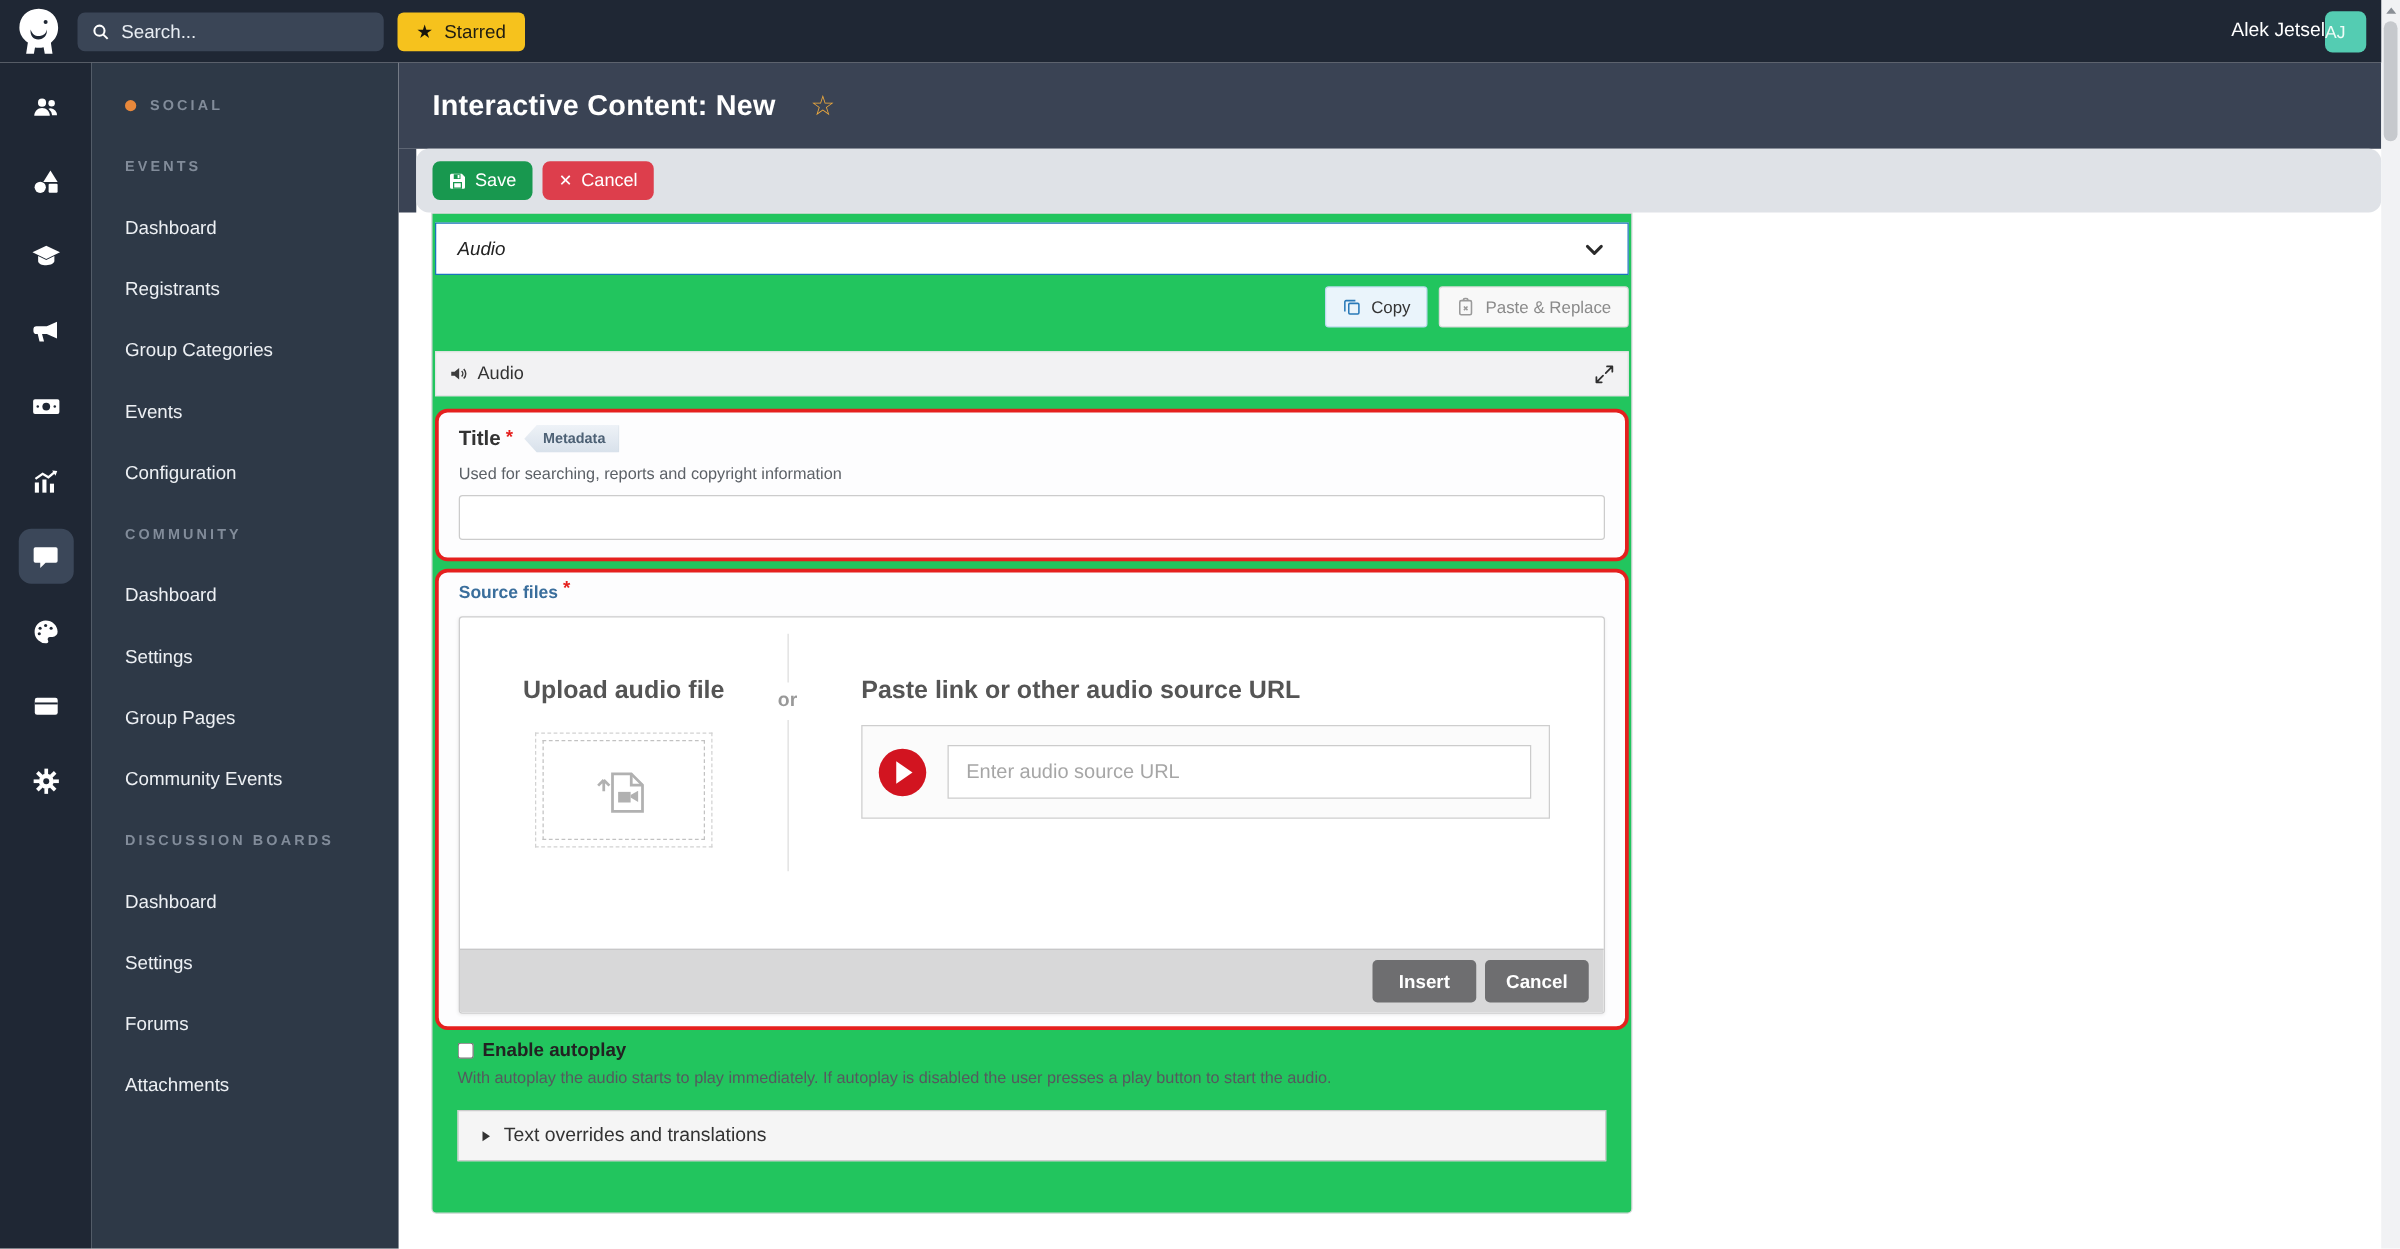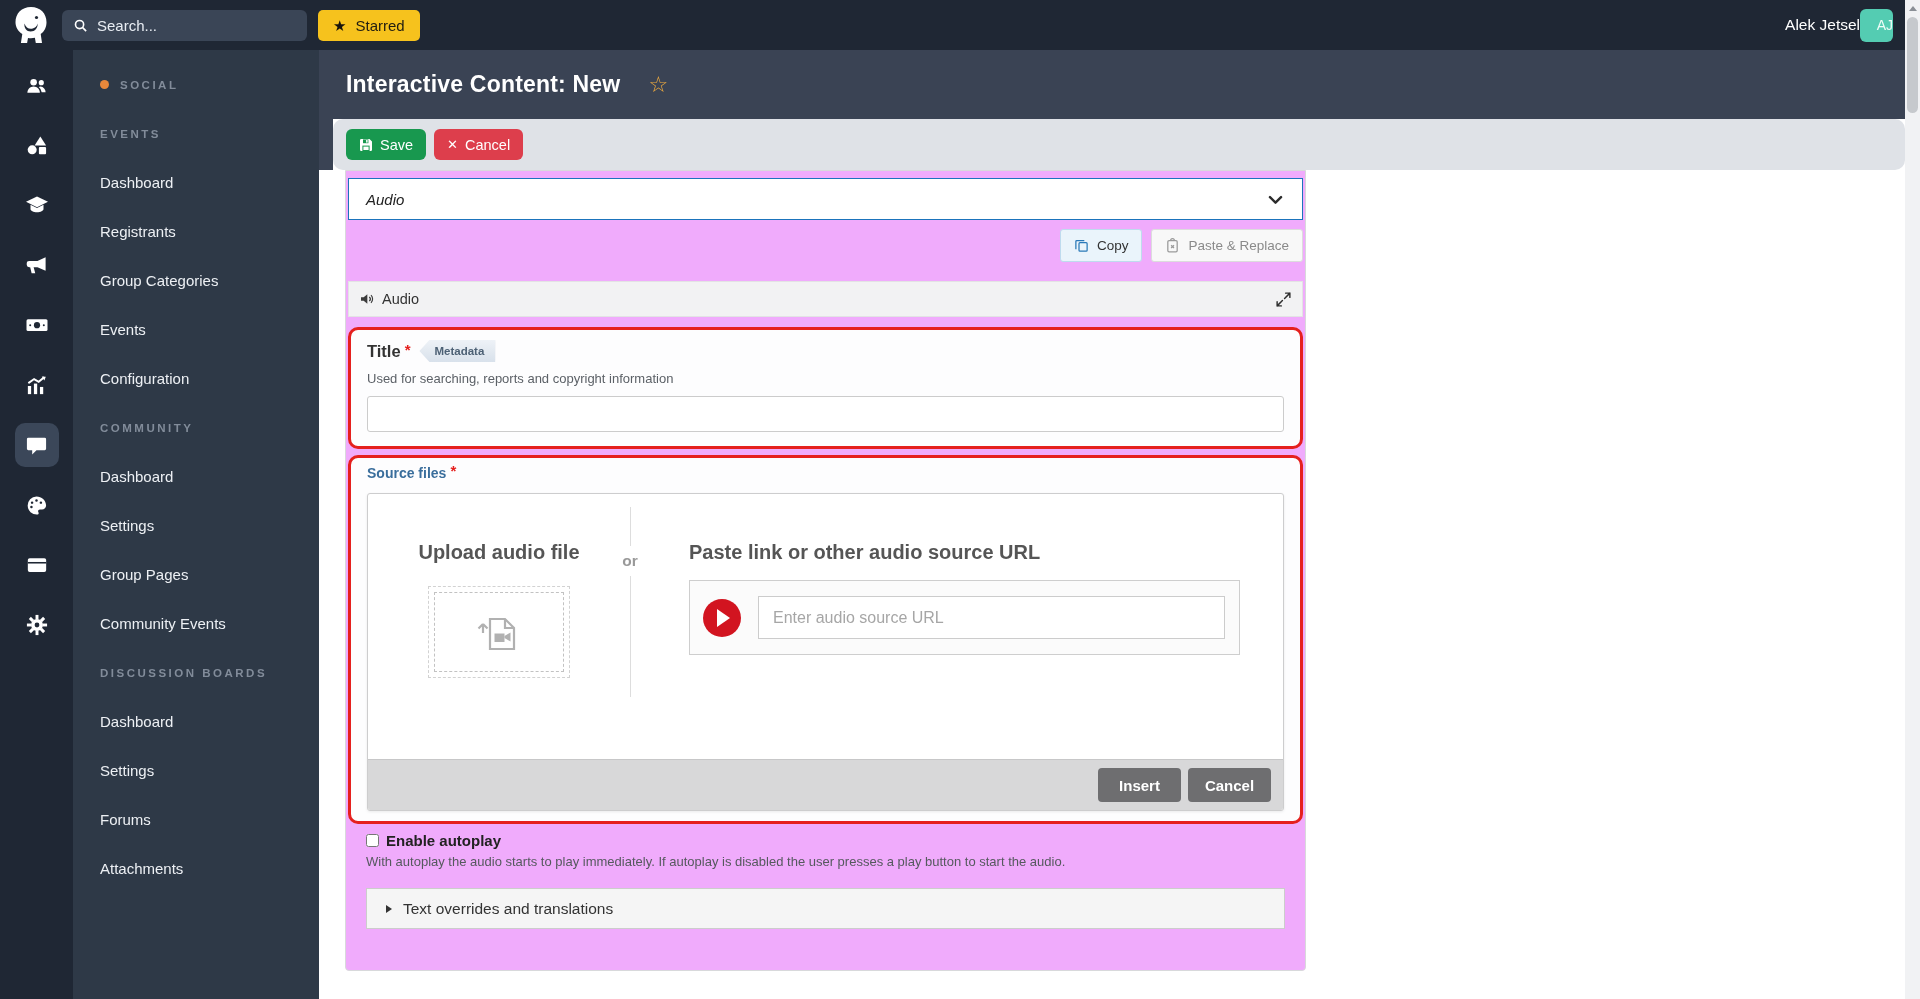--- a/index.html
+++ b/index.html
@@ -17,21 +17,21 @@
                      color:#e8edf3; font-size:15px; font-family:inherit; }
   .searchbox input::placeholder { color:#e8edf3; opacity:1; }
   .starred-btn { margin-left:11px; height:31px; background:#f6c21d; border:none;
                  border-radius:5px; display:flex; align-items:center; gap:9px;
                  padding:0 15px; cursor:pointer; }
   .starred-btn .star { color:#17140c; font-size:15px; line-height:1; }
   .starred-btn .lbl { color:#201d12; font-size:15px; font-family:inherit; }
   .topbar-right { margin-left:auto; display:flex; align-items:center; margin-right:27px; }
   .user-name { color:#fff; font-size:15.5px; }
   .avatar { width:33px; height:33px; border-radius:6px; background:#54ccb2;
-            color:#eefcf7; display:flex; align-items:center; justify-content:flex-end; font-size:14px; }
+            color:#eefcf7; display:flex; align-items:center; justify-content:flex-start; font-size:14px; }
 
   
   .rail { position:absolute; top:50px; left:0; width:73px; height:949px; background:#1f2734;
           display:flex; flex-direction:column; align-items:center; padding-top:13px; gap:16px; }
   .rail-item { width:44px; height:44px; border-radius:10px; flex:none;
                display:flex; align-items:center; justify-content:center; cursor:pointer; }
   .rail-item.active { background:#3b4759; }
 
   
   .sidebar { position:absolute; top:50px; left:73px; width:246px; height:949px;
@@ -55,21 +55,21 @@
   .btn-save { background:#18984f; color:#fff; border:none; border-radius:6px; height:31px;
               padding:0 13px; display:flex; align-items:center; gap:7px; font-size:14.5px;
               font-family:inherit; cursor:pointer; }
   .btn-cancel { background:#dd3e4c; color:#fff; border:none; border-radius:6px; height:31px;
                 padding:0 13px; display:flex; align-items:center; gap:7px; font-size:14.5px;
                 font-family:inherit; cursor:pointer; }
   .x-glyph { font-size:13px; font-weight:700; line-height:1; }
 
   
   .panel { position:absolute; left:26px; top:120px; width:961px; height:801px;
-           background:#f0abfc; border:1px solid #d8d9db; border-radius:0 0 4px 4px;
+           background:#22c55e; border:1px solid #d8d9db; border-radius:0 0 4px 4px;
            padding:7px 2px 17px; }
   .type-select { height:42px; border:1px solid #1b74bc; background:#fff; display:flex;
                  align-items:center; padding:0 17px; cursor:pointer; }
   .type-select .val { font-style:italic; font-size:15px; color:#222; }
   .type-select .chev { margin-left:auto; display:flex; }
 
   .copy-row { display:flex; justify-content:flex-end; gap:9px; margin-top:9px; }
   .btn-copy { height:33px; padding:0 13px; border:1px solid #bedbee; background:#eaf4fb;
               border-radius:3px; display:flex; align-items:center; gap:8px; font-size:13.5px;
               color:#333; font-family:inherit; cursor:pointer; }

